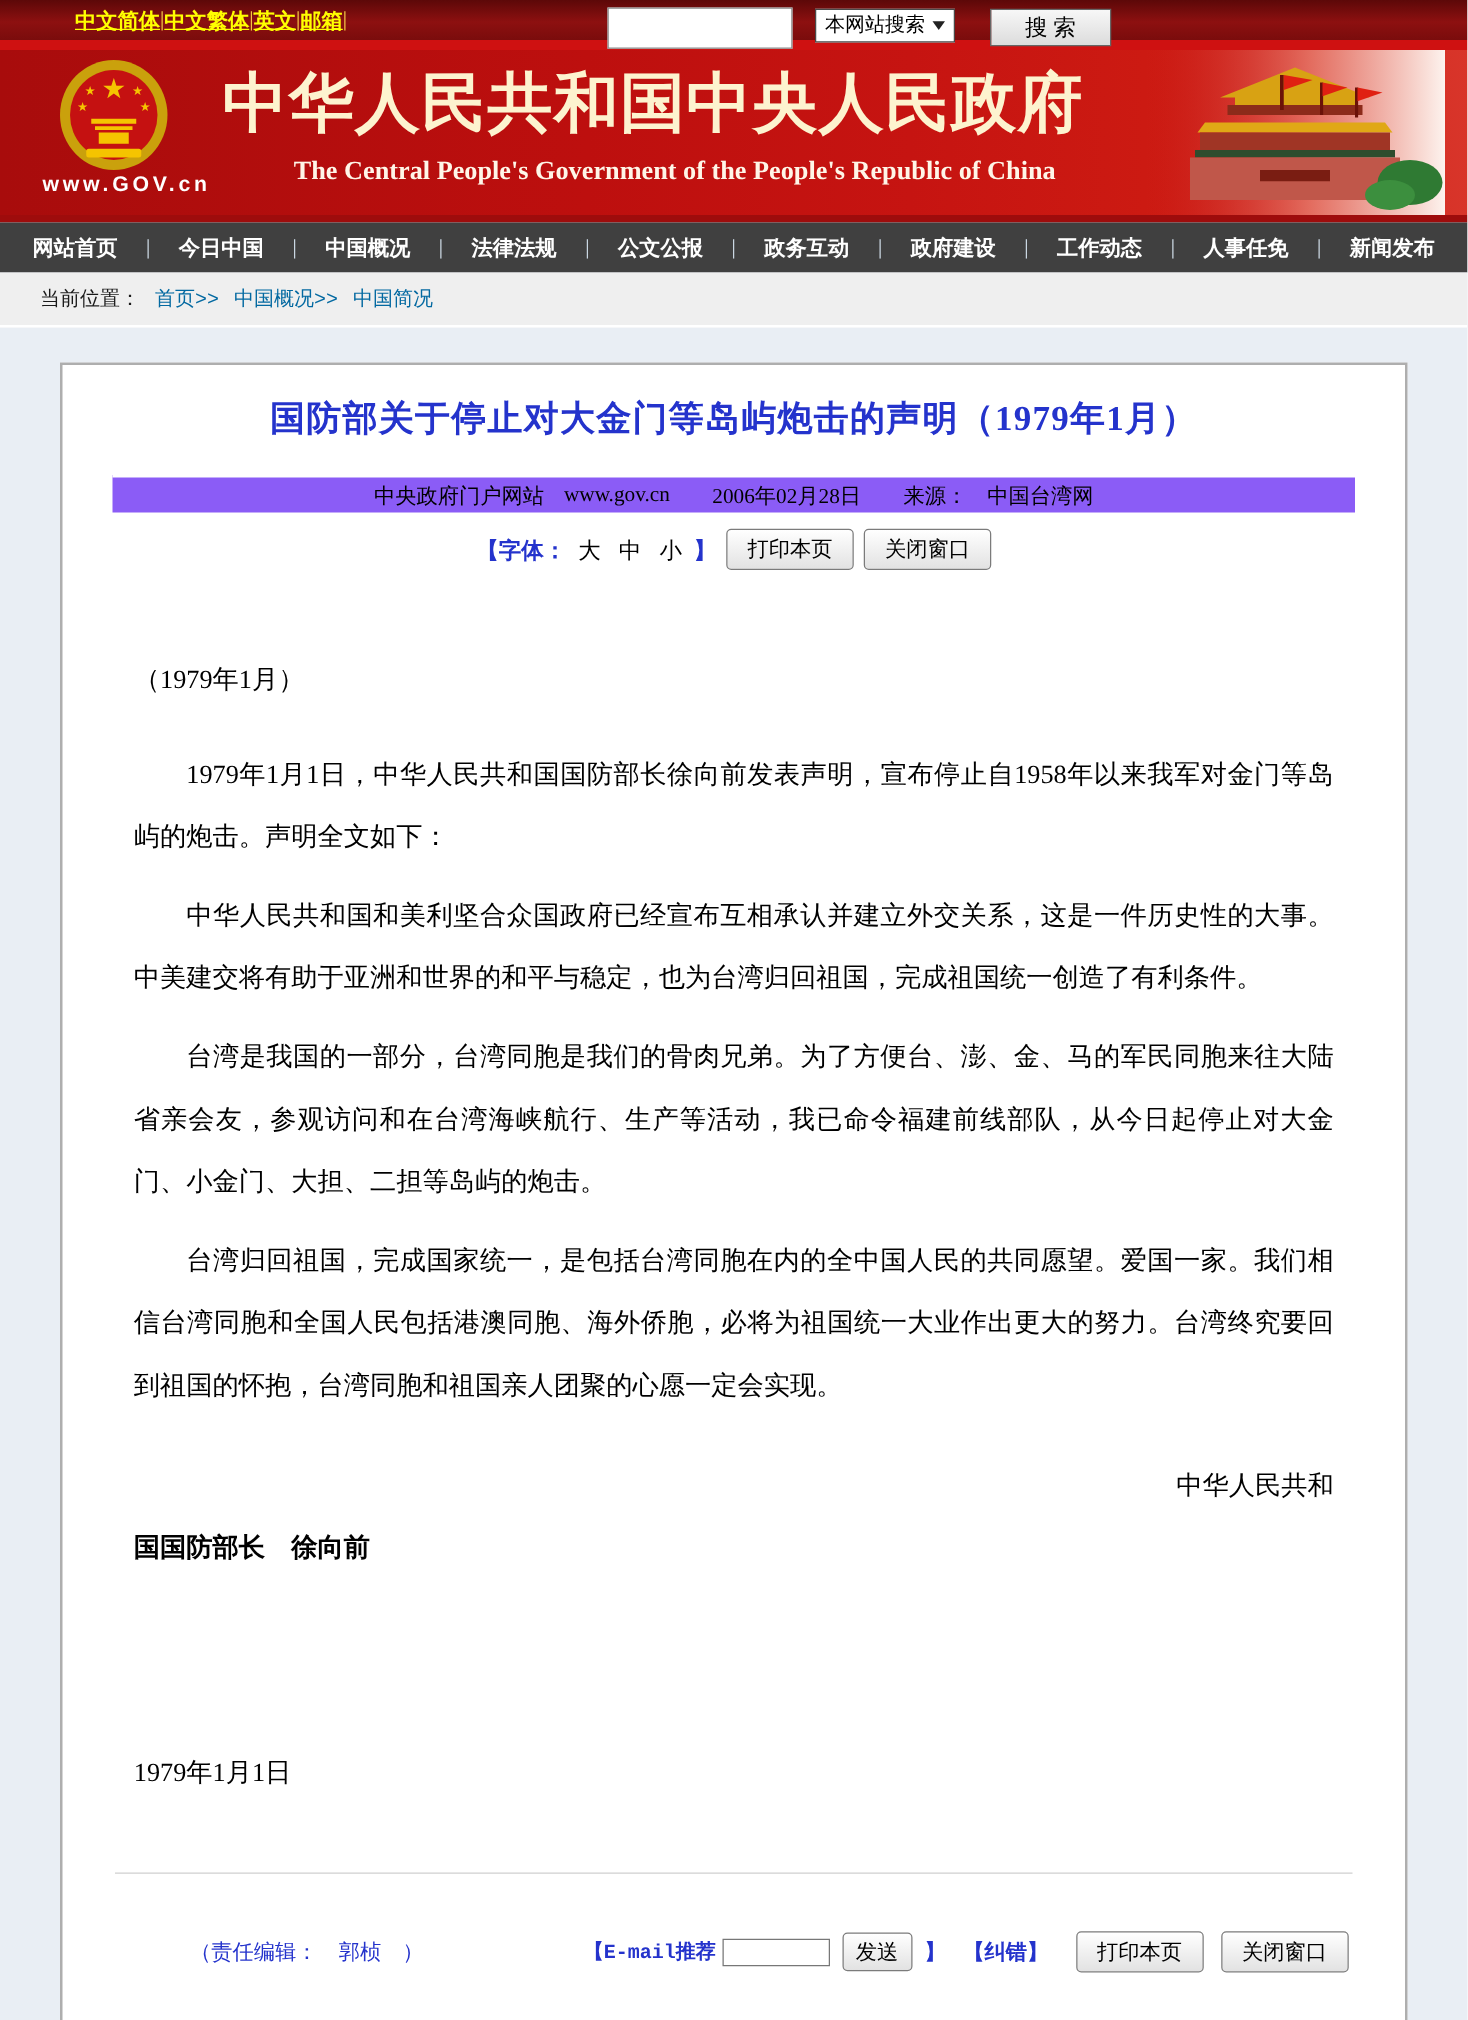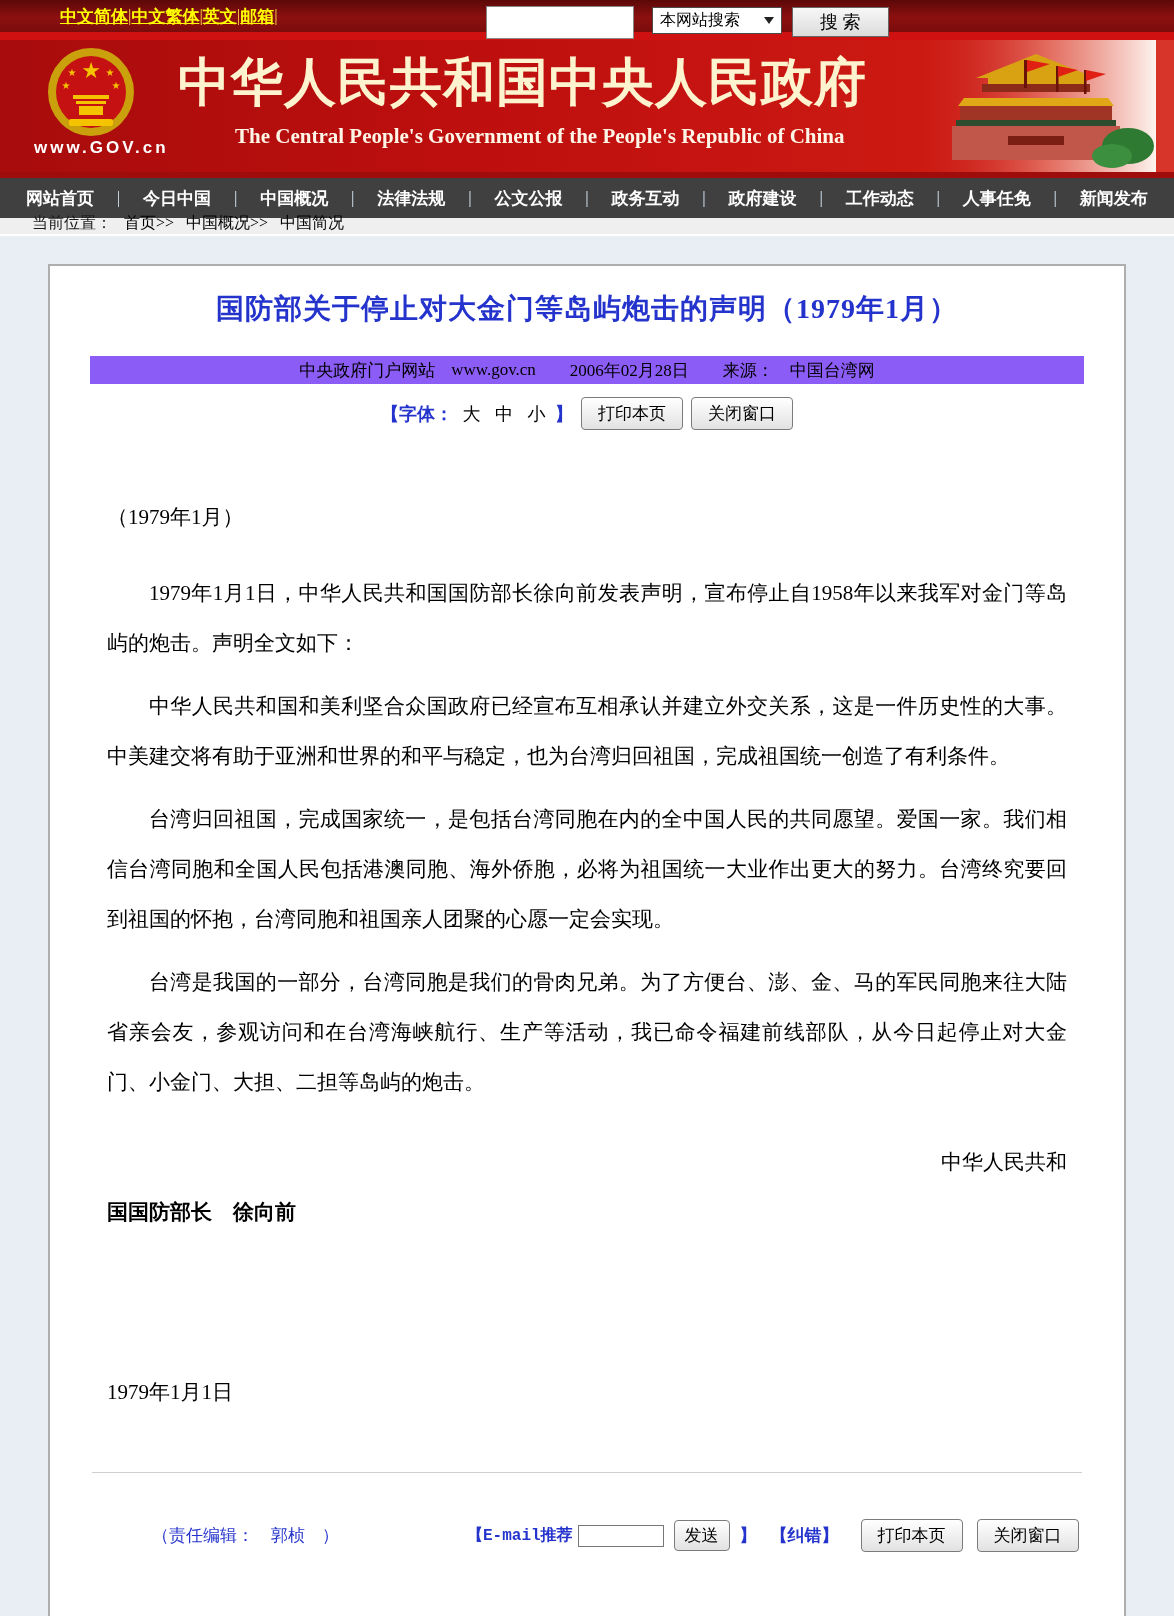--- a/index.html
+++ b/index.html
@@ -19,21 +19,21 @@
     z-index: 3;
   }
   .top-links { display: flex; align-items: center; font-size: 17px; font-weight: bold; }
   .top-links a { color: #ffff00; text-decoration: underline; cursor: pointer; }
   .top-sep { color: #ffd54a; font-weight: normal; }
   .search-input {
     position: absolute; left: 486px; top: 6px; width: 148px; height: 33px;
     border: 1px solid #888; background: #fff; z-index: 6; font-size: 15px; padding: 2px 4px;
   }
   .search-select {
-    position: absolute; left: 652px; top: 7px; width: 130px; height: 27px;
+    position: absolute; left: 652px; top: 7px; width: 112px; height: 27px;
     background: #fff; border: 1px solid #4a4a4a; display: flex; align-items: center;
     justify-content: space-between; padding: 0 7px; font-size: 16px; cursor: pointer; z-index: 6;
   }
   .chevron {
     width: 0; height: 0; border-left: 5px solid transparent; border-right: 5px solid transparent;
     border-top: 7px solid #222; margin-left: 4px;
   }
   .search-btn {
     position: absolute; left: 792px; top: 7px; height: 30px; padding: 0 27px;
     background: linear-gradient(#f7f7f7, #dcdcdc); border: 1px solid #666;
@@ -67,25 +67,25 @@
   .navline { height: 6px; background: #9e0c0c; }
   .nav {
     height: 40px; background: #404040; color: #fff; display: flex; align-items: center;
     justify-content: space-between; padding: 0 26px; font-size: 17px; font-weight: bold;
   }
   .nav a { color: #fff; text-decoration: none; cursor: pointer; white-space: nowrap; }
   .nav-sep { color: #d6e4f0; font-weight: normal; }
 
   
   .breadcrumb {
-    height: 18px; background: #efefef; display: flex; align-items: flex-end;
+    height: 44px; background: #efefef; display: flex; align-items: center;
     padding-left: 32px; gap: 12px; font-size: 16px; color: #1a1a1a;
     border-bottom: 2px solid #ffffff;
   }
-  .breadcrumb a { color: #000000; text-decoration: none; cursor: pointer; }
+  .breadcrumb a { color: #0369a1; text-decoration: none; cursor: pointer; font-family: Liberation Mono, monospace; }
 
   
   .page { padding-top: 28px; }
   .content-box {
     width: 1078px; margin: 0 auto; background: #fff; border: 2px solid #aeaeae;
     padding-bottom: 70px; min-height: 1300px;
   }
   .article-title {
     margin: 24px 30px 0; text-align: center; color: #2433cc;
     font-size: 28px; font-weight: bold; letter-spacing: 1px;
@@ -245,22 +245,22 @@
         <span>】</span>
       </span>
       <button class="btn">打印本页</button>
       <button class="btn">关闭窗口</button>
     </div>
 
     <div class="article-body">
       <div class="article-subtitle">（1979年1月）</div>
       <p>1979年1月1日，中华人民共和国国防部长徐向前发表声明，宣布停止自1958年以来我军对金门等岛屿的炮击。声明全文如下：</p>
       <p>中华人民共和国和美利坚合众国政府已经宣布互相承认并建立外交关系，这是一件历史性的大事。中美建交将有助于亚洲和世界的和平与稳定，也为台湾归回祖国，完成祖国统一创造了有利条件。</p>
+      <p>台湾是我国的一部分，台湾同胞是我们的骨肉兄弟。为了方便台、澎、金、马的军民同胞来往大陆省亲会友，参观访问和在台湾海峡航行、生产等活动，我已命令福建前线部队，从今日起停止对大金门、小金门、大担、二担等岛屿的炮击。</p>
       <p>台湾归回祖国，完成国家统一，是包括台湾同胞在内的全中国人民的共同愿望。爱国一家。我们相信台湾同胞和全国人民包括港澳同胞、海外侨胞，必将为祖国统一大业作出更大的努力。台湾终究要回到祖国的怀抱，台湾同胞和祖国亲人团聚的心愿一定会实现。</p>
-      <p>台湾是我国的一部分，台湾同胞是我们的骨肉兄弟。为了方便台、澎、金、马的军民同胞来往大陆省亲会友，参观访问和在台湾海峡航行、生产等活动，我已命令福建前线部队，从今日起停止对大金门、小金门、大担、二担等岛屿的炮击。</p>
       <div class="sig-right">中华人民共和</div>
       <div class="sig-left">国国防部长　徐向前</div>
       <div class="date-line">1979年1月1日</div>
     </div>
 
     <hr class="body-hr">
 
     <div class="footer-row">
       <span class="footer-editor">（责任编辑：　郭桢　）</span>
       <span class="email-label">【E-mail推荐</span>

